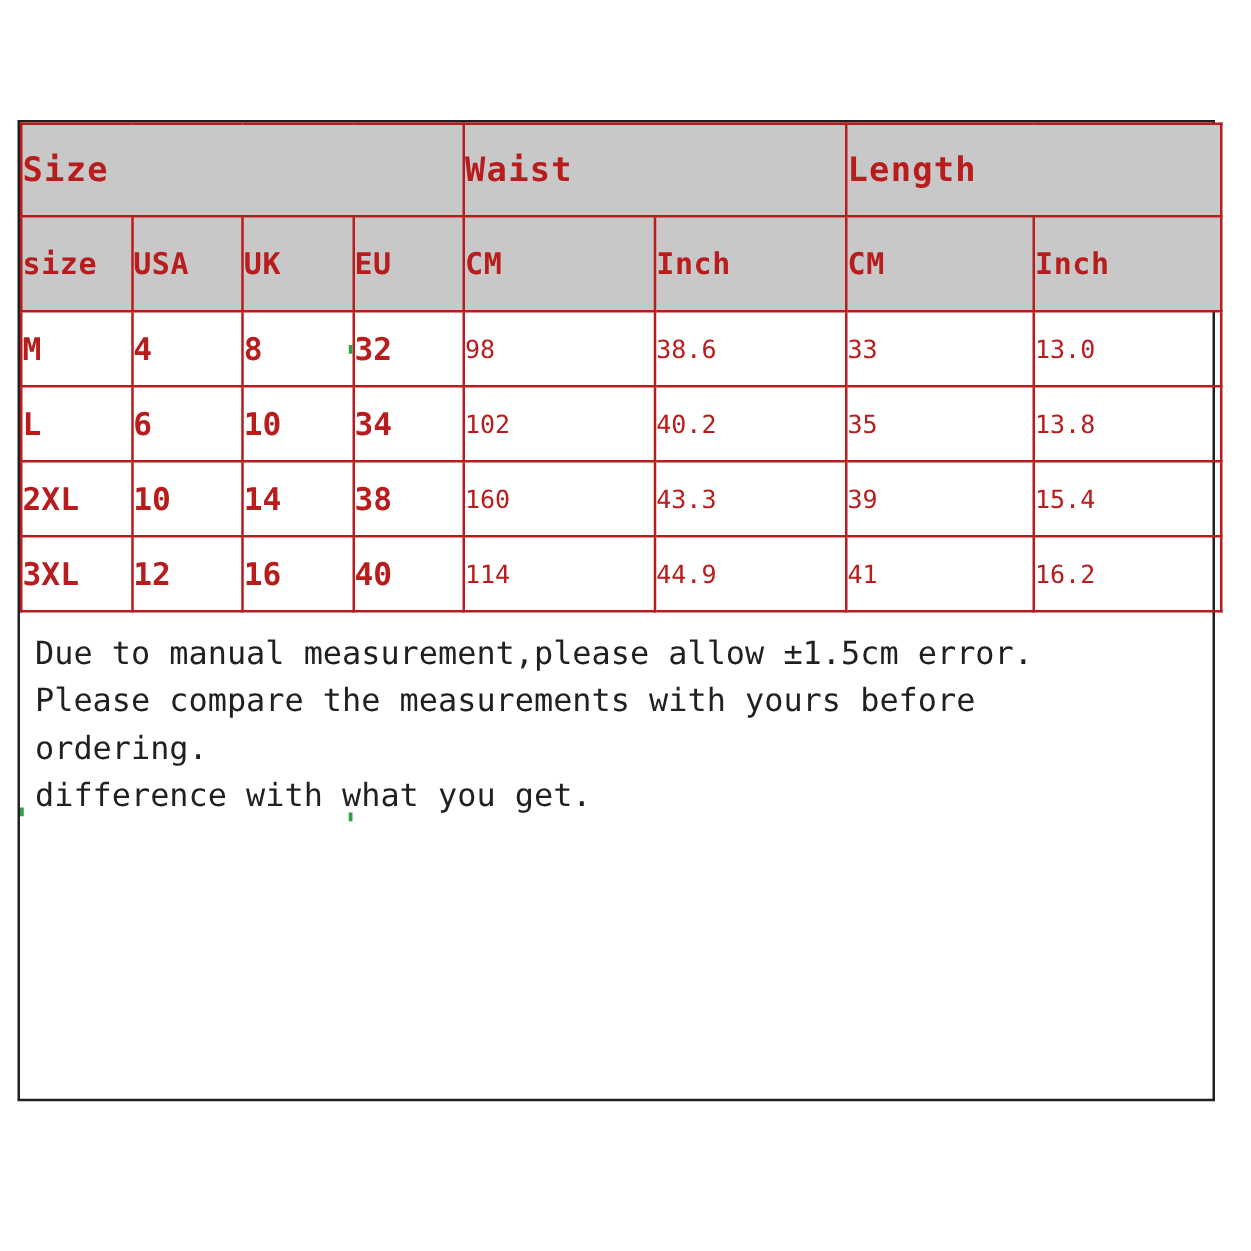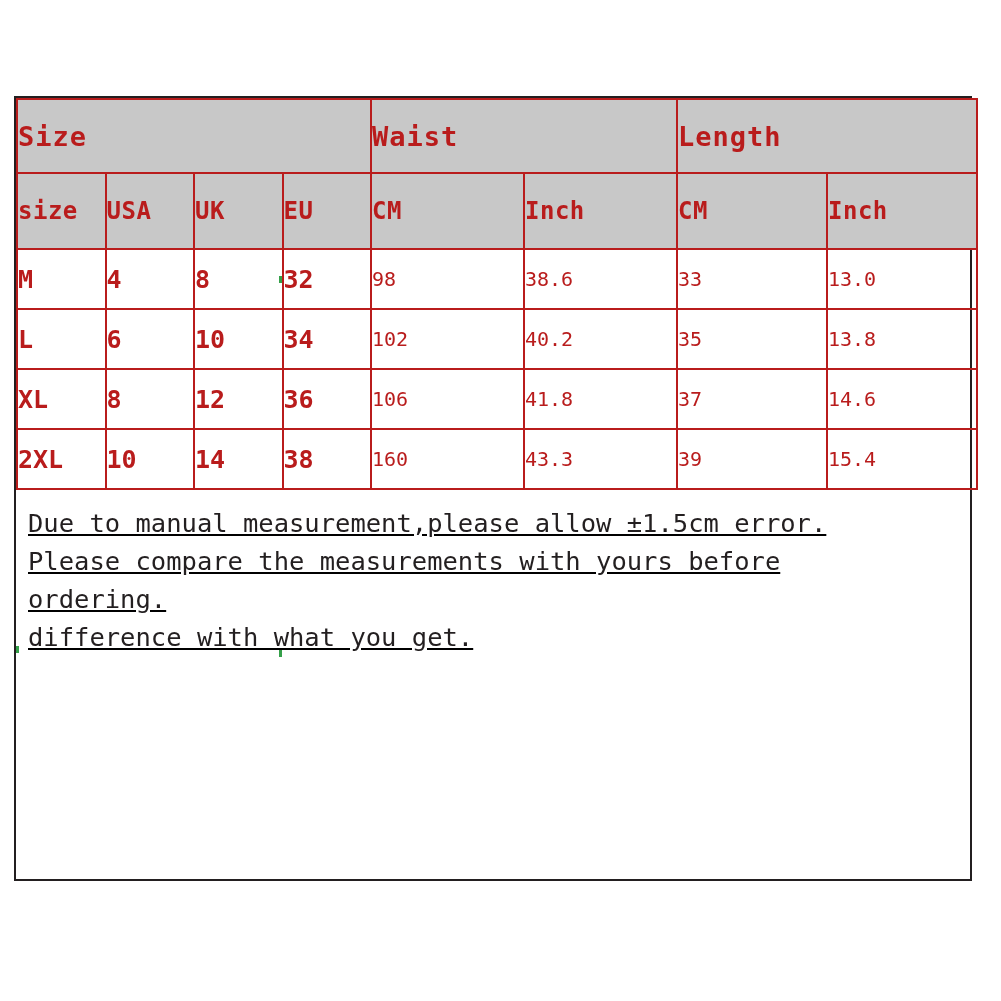--- a/index.html
+++ b/index.html
@@ -68,21 +68,20 @@
     height: 58px;
     font-size: 20px;
   }
   .datarow td.bold {
     font-weight: bold;
     font-size: 25px;
   }
   .notes {
     padding: 14px 10px 6px 12px;
     box-sizing: border-box;
-    text-decoration: underline;
   }
   .notes p {
     margin: 0;
     font-family: "DejaVu Sans Mono", monospace;
     font-size: 25.5px;
     line-height: 38px;
     color: #231f20;
     letter-spacing: 0px;
     white-space: pre-wrap;
   }
@@ -133,38 +132,38 @@
         <td class="bold">L</td>
         <td class="bold">6</td>
         <td class="bold">10</td>
         <td class="bold">34</td>
         <td>102</td>
         <td>40.2</td>
         <td>35</td>
         <td>13.8</td>
       </tr>
       <tr class="datarow">
-        <td class="bold">XL</td>
-        <td class="bold">8</td>
-        <td class="bold">12</td>
-        <td class="bold">36</td>
-        <td>106</td>
-        <td>41.8</td>
-        <td>37</td>
-        <td>14.6</td>
-      </tr>
-      <tr class="datarow">
         <td class="bold">2XL</td>
         <td class="bold">10</td>
         <td class="bold">14</td>
         <td class="bold">38</td>
         <td>160</td>
         <td>43.3</td>
         <td>39</td>
         <td>15.4</td>
+      </tr>
+      <tr class="datarow">
+        <td class="bold">3XL</td>
+        <td class="bold">12</td>
+        <td class="bold">16</td>
+        <td class="bold">40</td>
+        <td>114</td>
+        <td>44.9</td>
+        <td>41</td>
+        <td>16.2</td>
       </tr>
     </tbody>
   </table>
 
   <div class="notes">
     <p>Due to manual measurement,please allow ±1.5cm error.</p>
     <p>Please compare the measurements with yours before</p>
     <p>ordering.</p>
     <p>difference with what you get.</p>
   </div>

